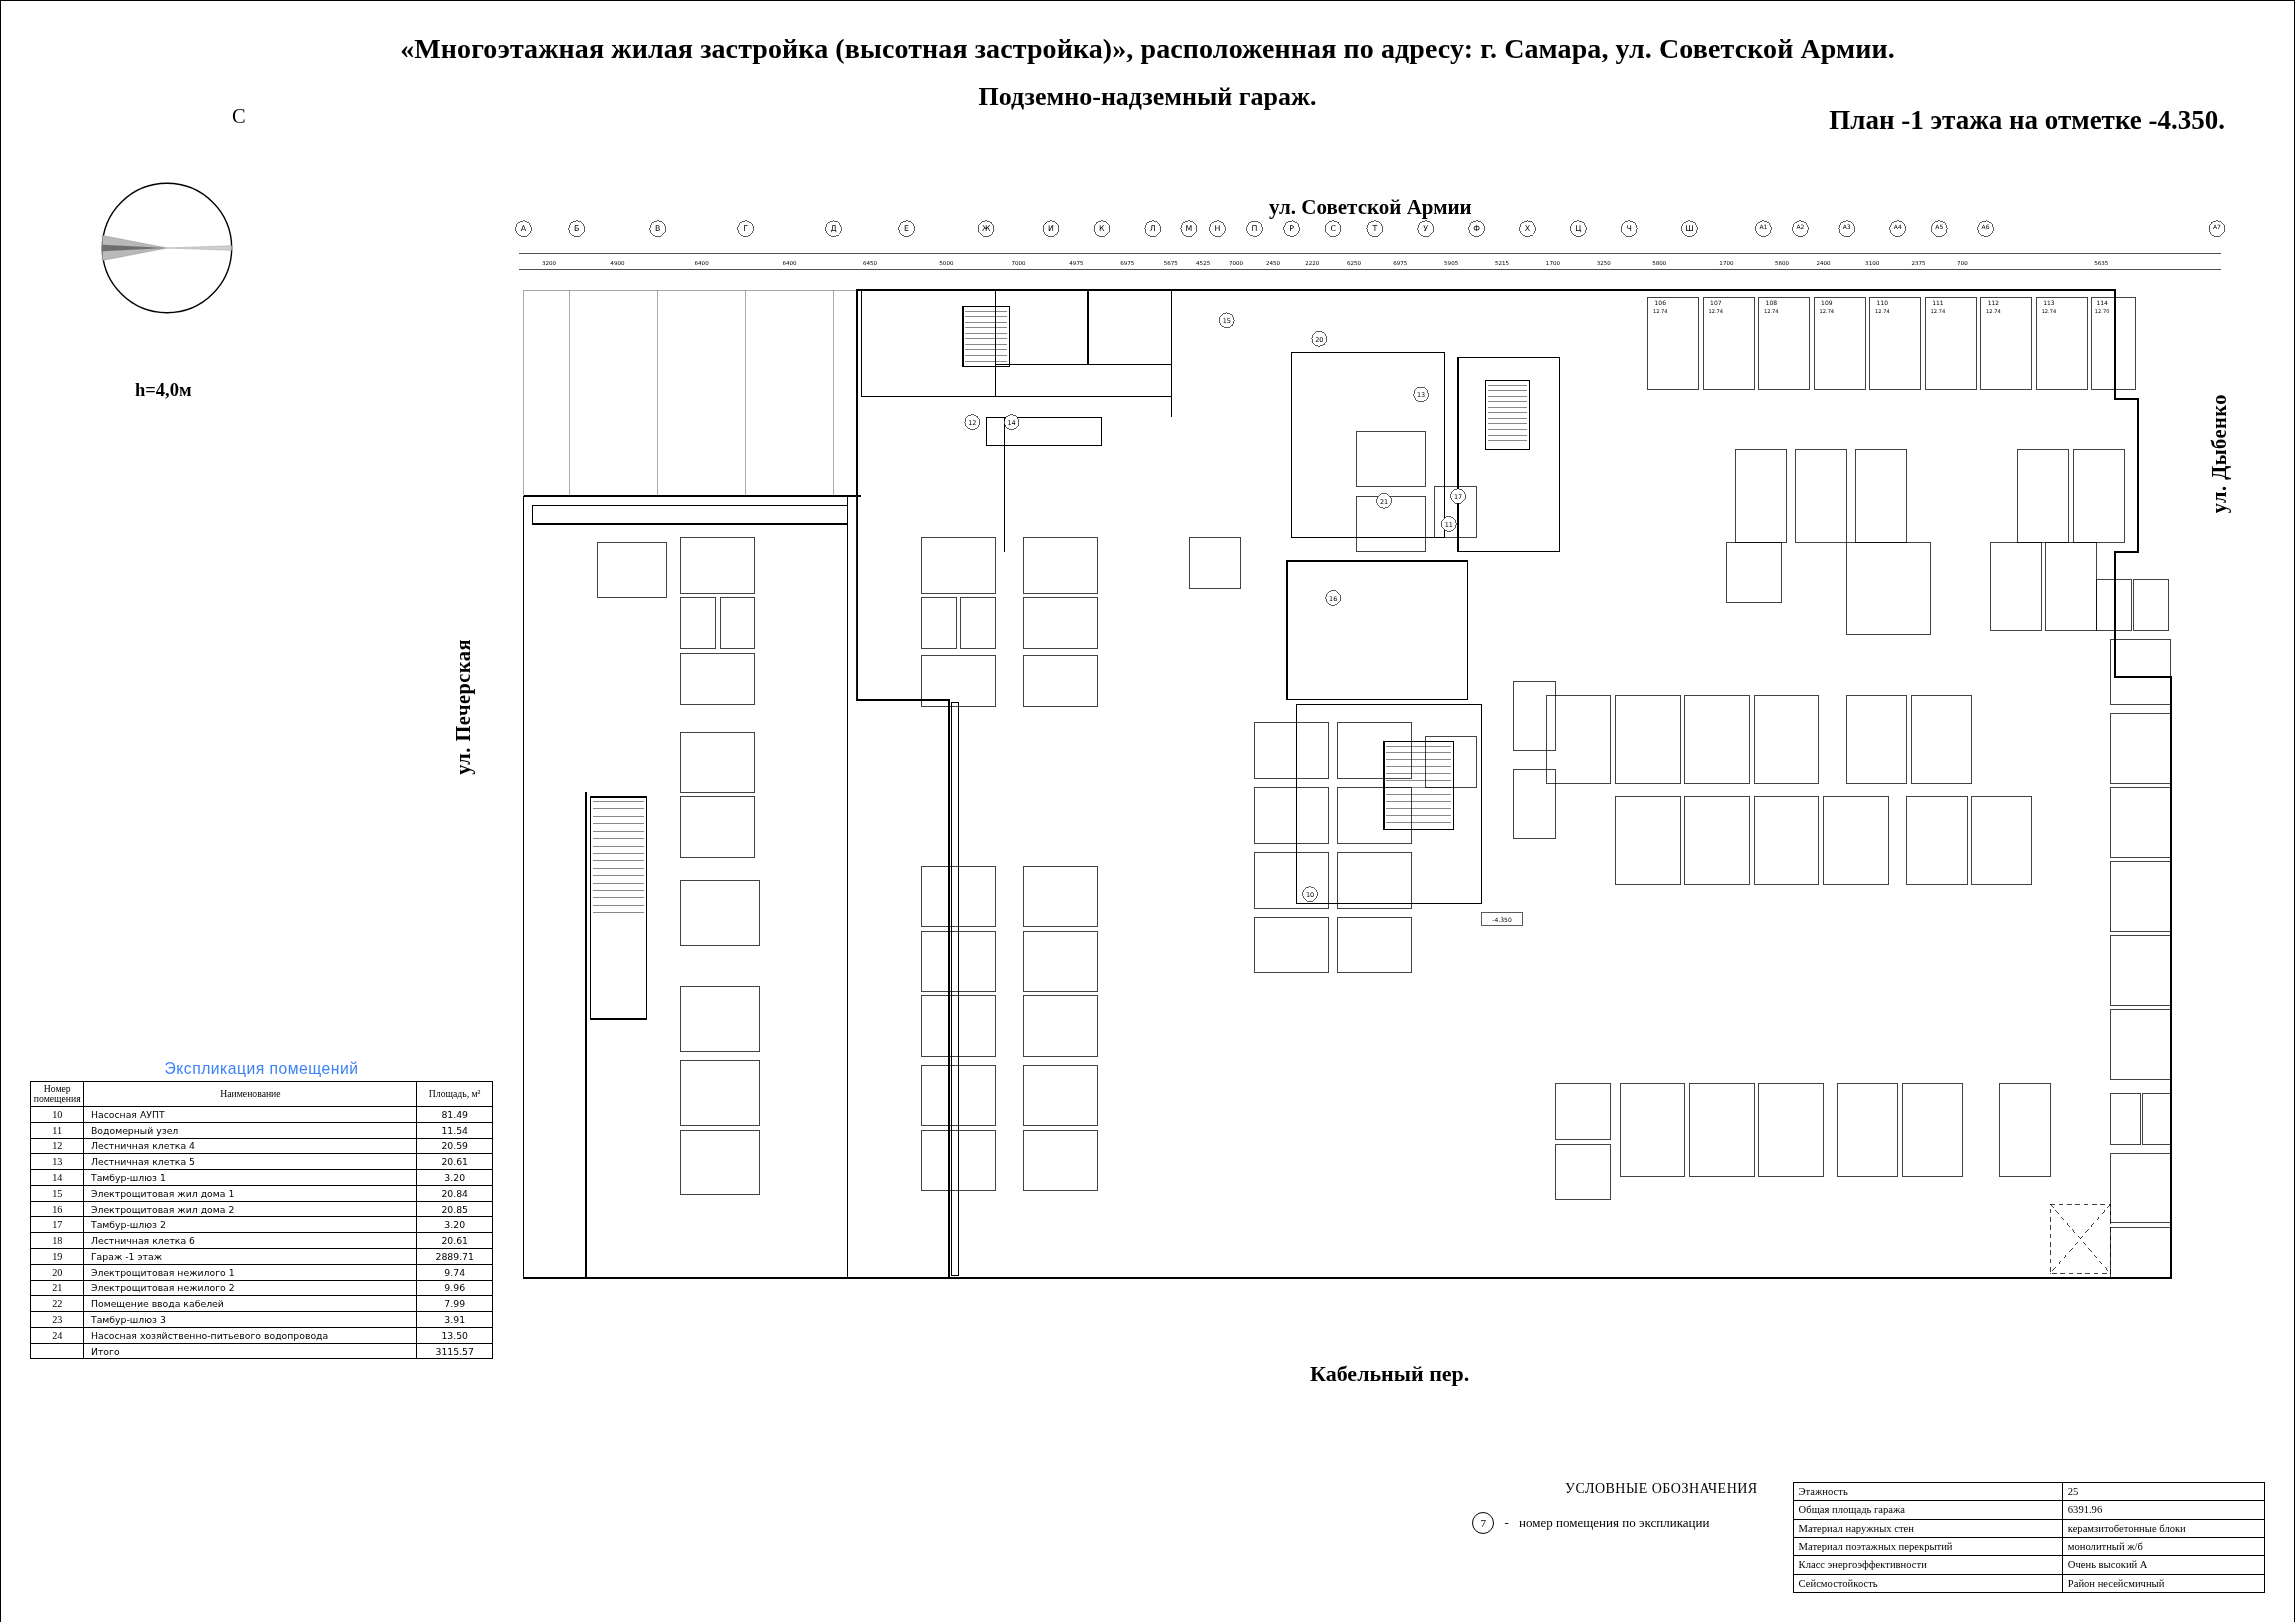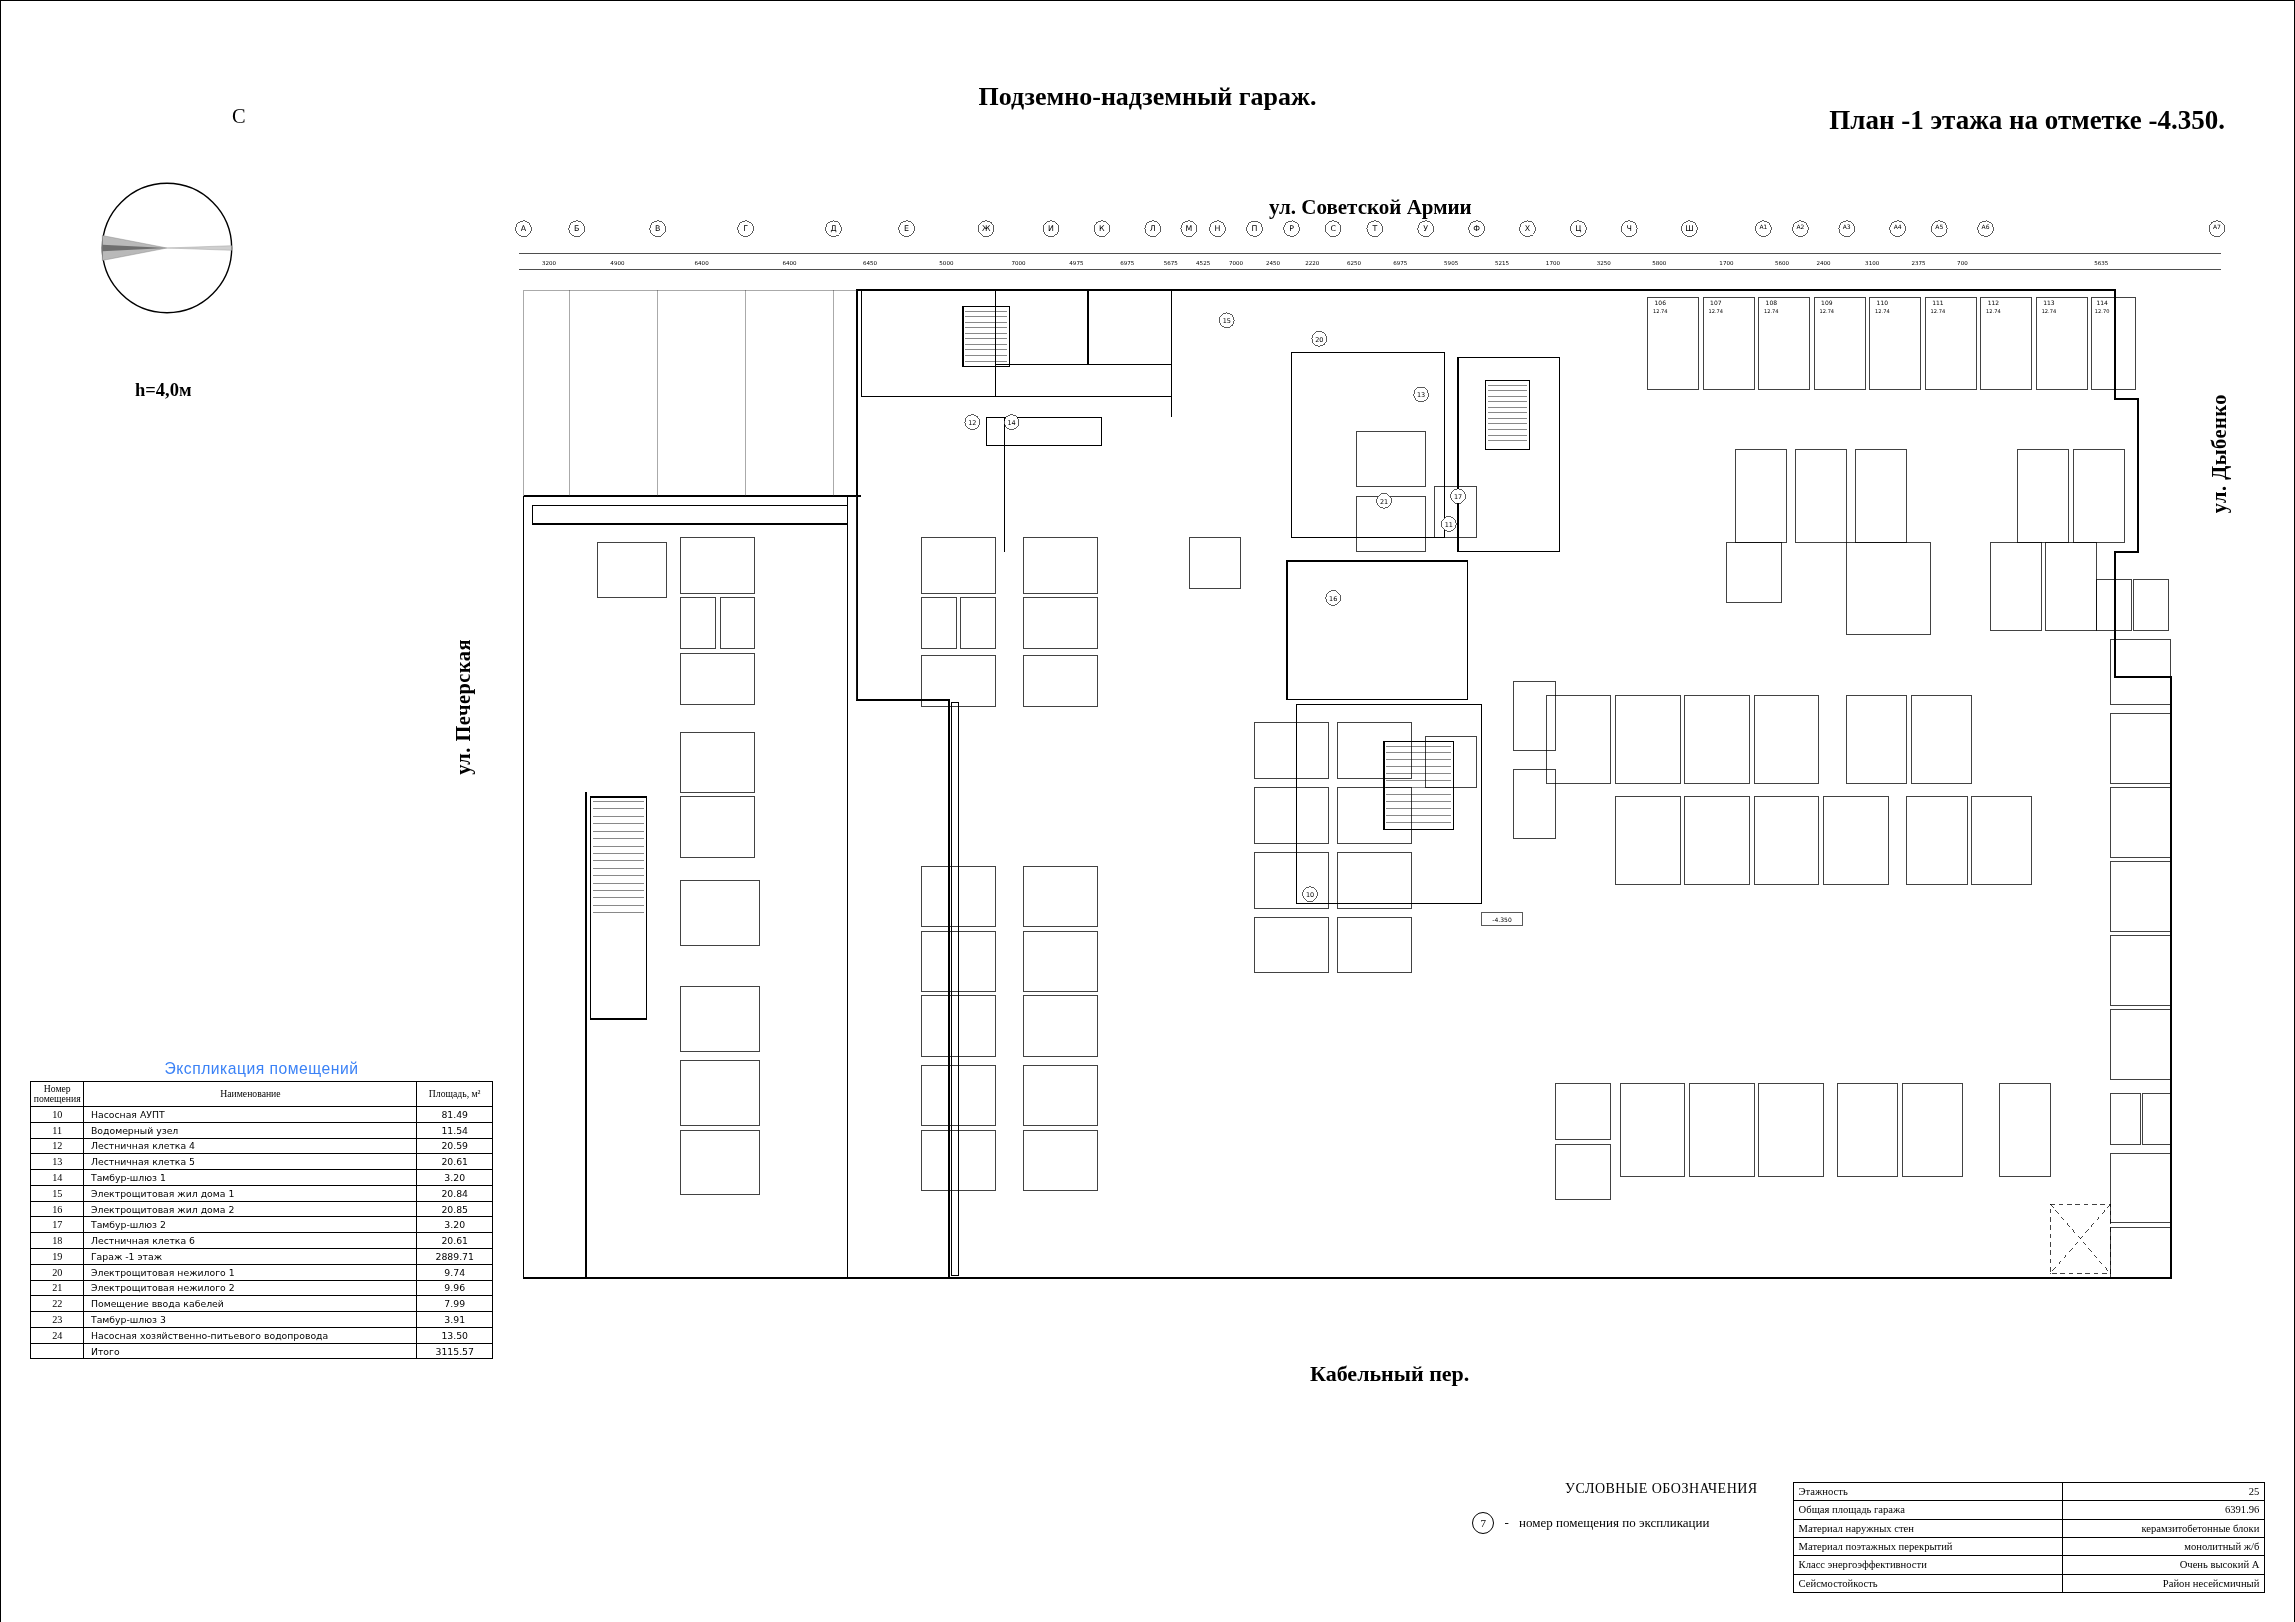--- a/index.html
+++ b/index.html
@@ -32,32 +32,33 @@
   .expl th,.expl td{border:0.7px solid #000;font-size:10.2px;padding:1.9px 2.8px;}
   .expl th{font-weight:400;text-align:center;font-size:9.7px;line-height:1.05;}
   .expl td.num{text-align:center;width:44px;}
   .expl td.name{text-align:left;padding-left:6.5px;font-family:"DejaVu Sans",sans-serif;font-size:9.3px;}
   .expl td.area{text-align:center;width:69px;font-family:"DejaVu Sans",sans-serif;font-size:9.3px;}
 
   
   .spec{position:absolute;right:29px;bottom:29px;width:472px;border-collapse:collapse;}
   .spec td{border:0.7px solid #000;font-size:10.6px;padding:3.2px 4.6px;}
   .spec td.k{width:259px;text-align:left;}
-  .spec td.v{text-align:right;}
+  .spec td.v{text-align:left;}
 
   
   .legend-title{position:absolute;left:1564px;bottom:125px;font-size:14px;letter-spacing:0.5px;}
   .legend-row{position:absolute;left:1471px;bottom:88px;display:flex;align-items:center;gap:10.2px;font-size:13px;}
   .legend-circ{width:20.4px;height:20.4px;border:0.9px solid #000;border-radius:50%;display:flex;align-items:center;justify-content:center;font-size:11px;}
 </style>
 </head>
 <body>
 
 <div class="sheet">
 
+  <div class="title-main">«Многоэтажная жилая застройка (высотная застройка)», расположенная по адресу: г. Самара, ул. Советской Армии.</div>
   <div class="title-sub">Подземно-надземный гараж.</div>
   <div class="title-plan">План -1 этажа на отметке -4.350.</div>
   <div class="c-mark">С</div>
   <div class="h-note">h=4,0м</div>
 
   <div class="street-top">ул. Советской Армии</div>
   <div class="street-bottom">Кабельный пер.</div>
   <div class="street-left">ул. Печерская</div>
   <div class="street-right">ул. Дыбенко</div>
 

